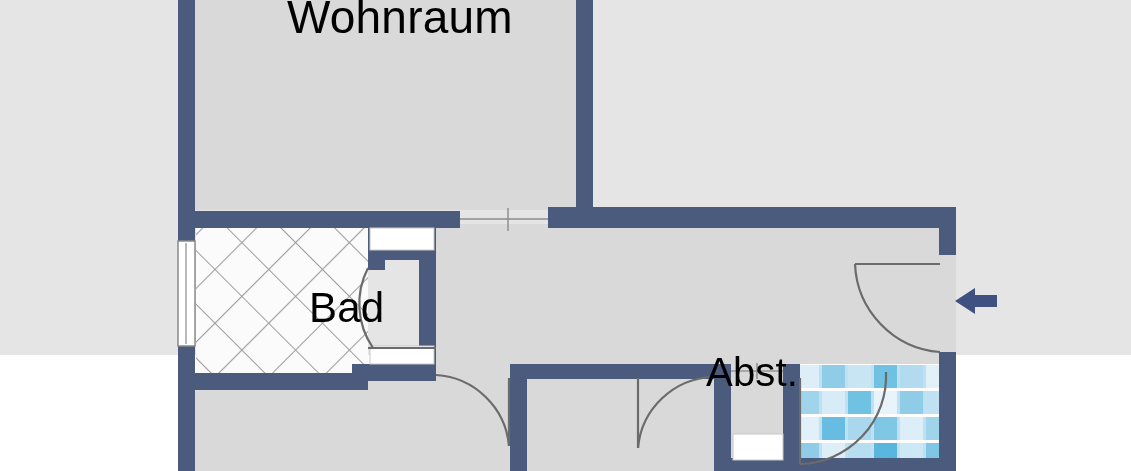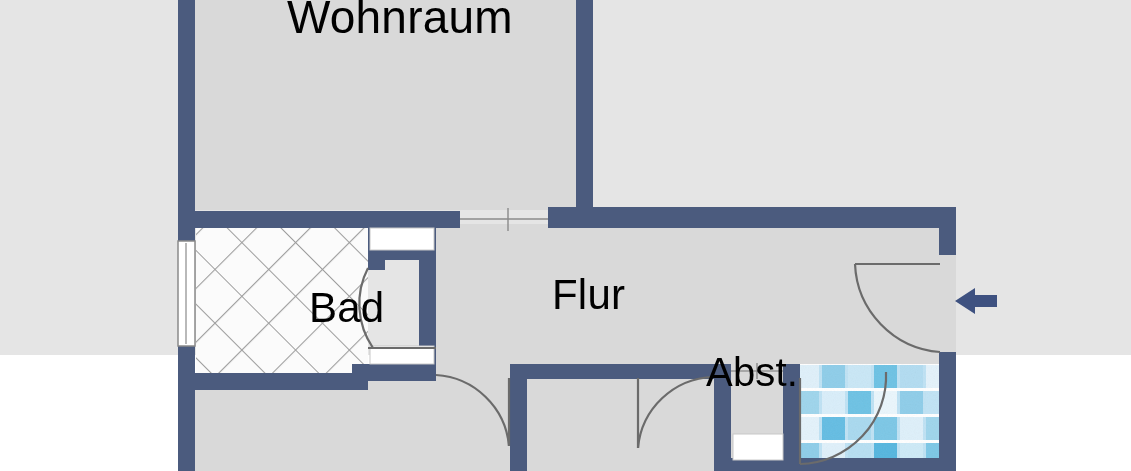--- a/index.html
+++ b/index.html
@@ -223,17 +223,16 @@
 
     <g>
       <path d="M 955 301 L 975 288 L 975 295 L 997 295 L 997 307 L 975 307 L 975 314 Z" fill="#3e5180"></path>
     </g>
   </svg>
 
   <div class="room-label" id="label-wohnraum">Wohnraum</div>
 
   <div class="room-label" id="label-bad">Bad</div>
 
-  <div class="room-label" id="label-flur">Flur</div>
 
   <div class="room-label" id="label-abst">Abst.</div>
 
 </div>
 
 </body></html>

